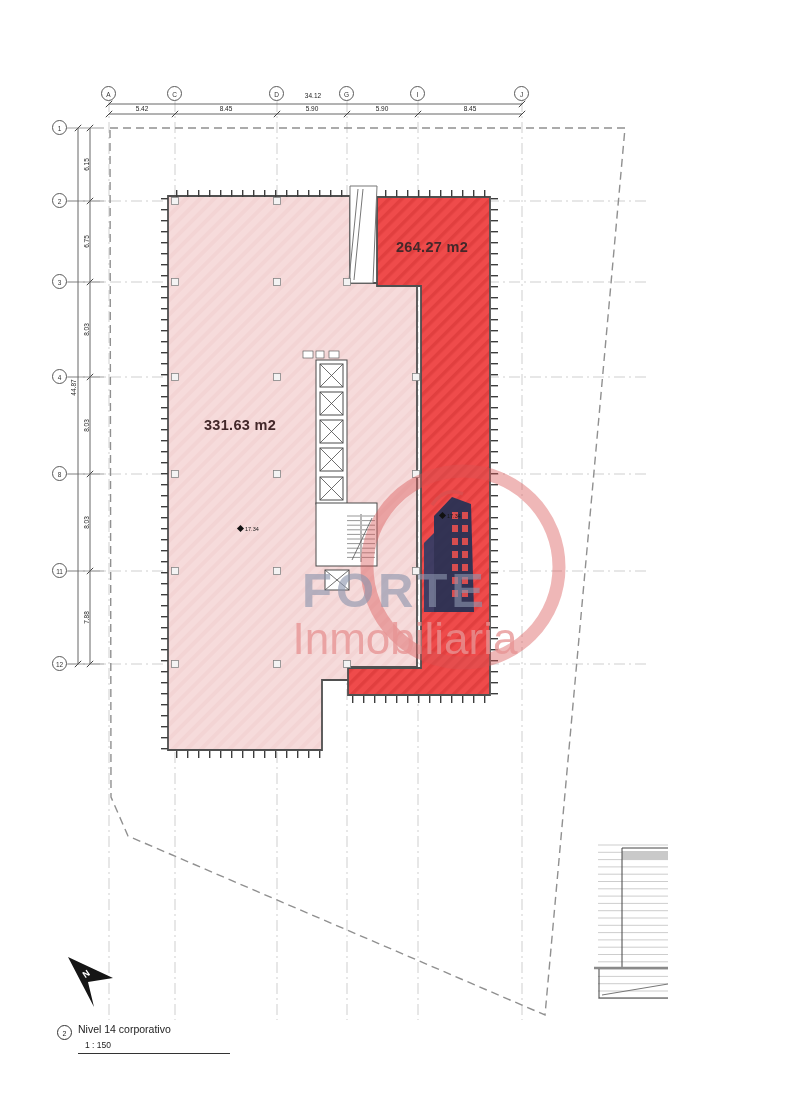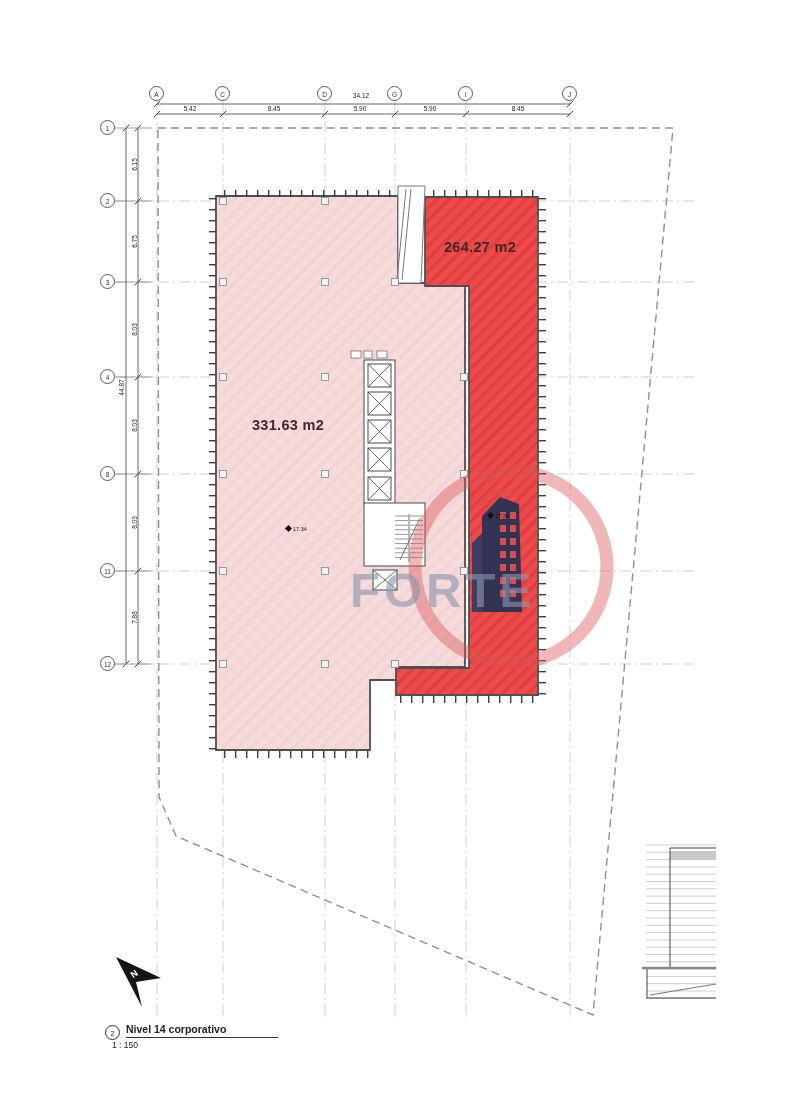--- a/index.html
+++ b/index.html
@@ -1,35 +1,35 @@
 <!DOCTYPE html>
 <html><head>
 <meta charset="utf-8">
 <style>
   html,body{margin:0;padding:0;background:#fff;}
   .sheet{position:relative;width:668px;height:1120px;background:#ffffff;overflow:hidden;
-         font-family:"Liberation Sans",sans-serif;color:#333;margin-left:48px;}
+         font-family:"Liberation Sans",sans-serif;color:#333;}
   svg{position:absolute;left:0;top:0;}
   .bubble{position:absolute;width:15px;height:15px;border:1px solid #5a5a5a;border-radius:50%;
           background:#fff;font-size:6.5px;line-height:15px;text-align:center;color:#333;box-sizing:border-box;}
   .dimlab{position:absolute;width:34px;text-align:center;font-size:6.5px;color:#222;}
   .vlab{position:absolute;width:36px;text-align:center;font-size:6.5px;color:#222;transform:rotate(-90deg);}
   .arealab{position:absolute;width:130px;text-align:center;font-weight:bold;font-size:14.5px;color:#43282a;letter-spacing:.3px;}
   .lvl{position:absolute;font-size:5.5px;color:#1a1a1a;white-space:nowrap;}
   .lvl .dia{display:inline-block;width:5px;height:5px;background:#111;transform:rotate(45deg);margin-right:2px;}
   .wm{position:absolute;text-align:center;font-weight:bold;}
   .wm1{left:230px;top:508px;width:330px;font-size:62px;color:rgba(139,149,173,.60);letter-spacing:1px;}
   .wm2{left:210px;top:562px;width:370px;font-size:49px;color:rgba(139,149,173,.62);letter-spacing:4px;}
   .wm3{left:235px;top:614px;width:340px;font-size:44px;font-weight:400;color:rgba(231,148,148,.78);}
   .north-n{position:absolute;left:83px;top:969px;font-size:9px;font-weight:bold;color:#fff;transform:rotate(-35deg);}
   .tb-bubble{position:absolute;left:57px;top:1025px;width:15px;height:15px;border:1px solid #333;border-radius:50%;
              font-size:7px;line-height:15px;text-align:center;color:#222;box-sizing:border-box;}
-  .tb-title{position:absolute;left:78px;top:1023px;width:152px;font-size:10.5px;font-weight:bold;color:#222;
-            border-bottom:1.5px solid #333;padding-bottom:2px;}
-  .tb-scale{position:absolute;left:64px;top:1040px;font-size:8.5px;color:#222;}
+  .tb-title{position:absolute;left:78px;top:1023px;width:152px;font-size:10.5px;font-weight:normal;color:#222;
+            border-bottom:1.5px solid #333;padding-bottom:18px;}
+  .tb-scale{position:absolute;left:85px;top:1040px;font-size:8.5px;color:#222;}
 </style>
 </head>
 <body>
 
 <div class="sheet">
 
 <svg width="800" height="1120" viewBox="0 0 800 1120">
   <defs>
     <pattern id="redhatch" width="9" height="9" patternUnits="userSpaceOnUse" patternTransform="rotate(45)">
       <rect width="9" height="9" fill="#ef4b4b"></rect>
@@ -312,20 +312,21 @@
 <div class="vlab" style="left:68px;top:519px;">8.03</div>
 <div class="vlab" style="left:68px;top:614px;">7.88</div>
 
 <div class="arealab" style="left:367px;top:239px;">264.27 m2</div>
 <div class="arealab" style="left:175px;top:417px;">331.63 m2</div>
 
 <div class="lvl" style="left:238px;top:526px;"><span class="dia"></span><span>17.34</span></div>
 <div class="lvl" style="left:440px;top:513px;"><span class="dia"></span><span>17.34</span></div>
 
 <div class="wm wm2">FORTE</div>
+<div class="wm wm3">Inmobiliaria</div>
 
 <div class="north-n">N</div>
 
 <div class="tb-bubble">2</div>
 <div class="tb-title">Nivel 14 corporativo</div>
 <div class="tb-scale">1 : 150</div>
 
 </div>
 
 </body></html>

